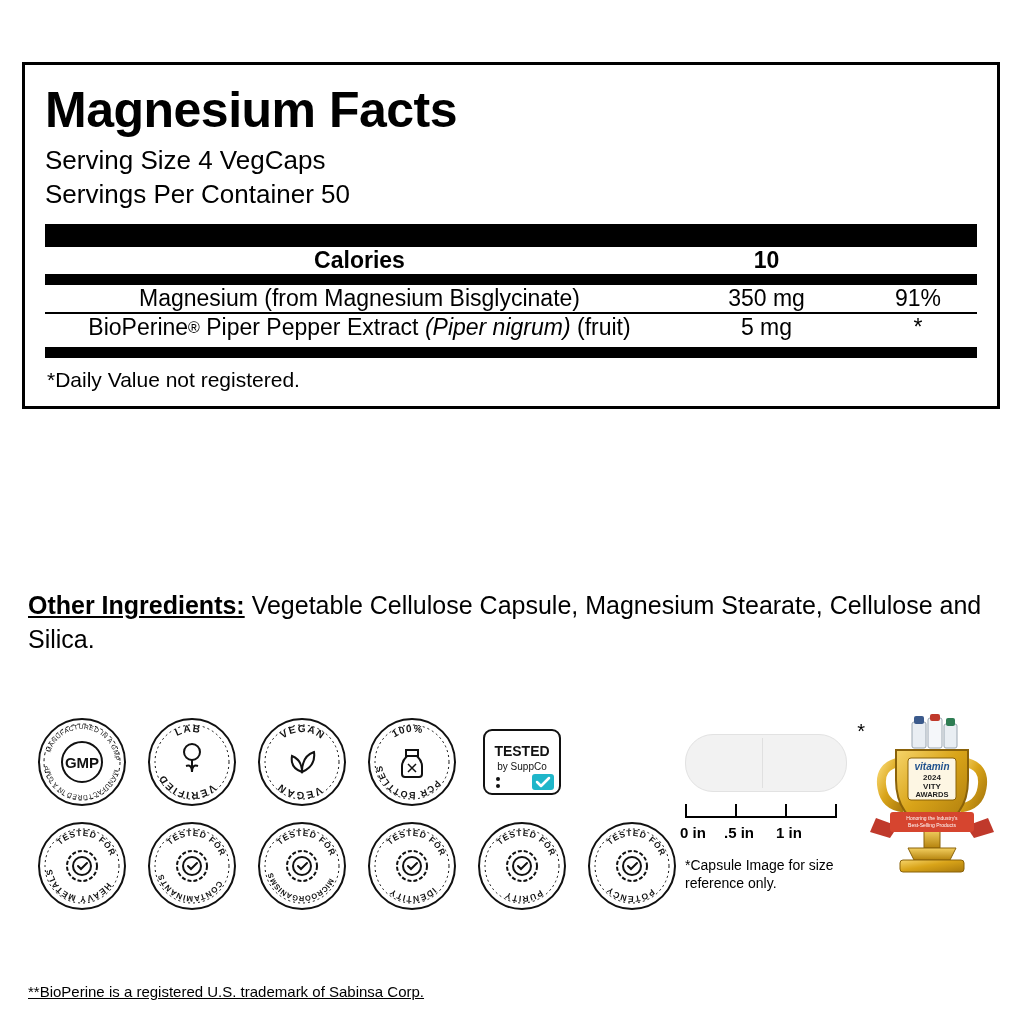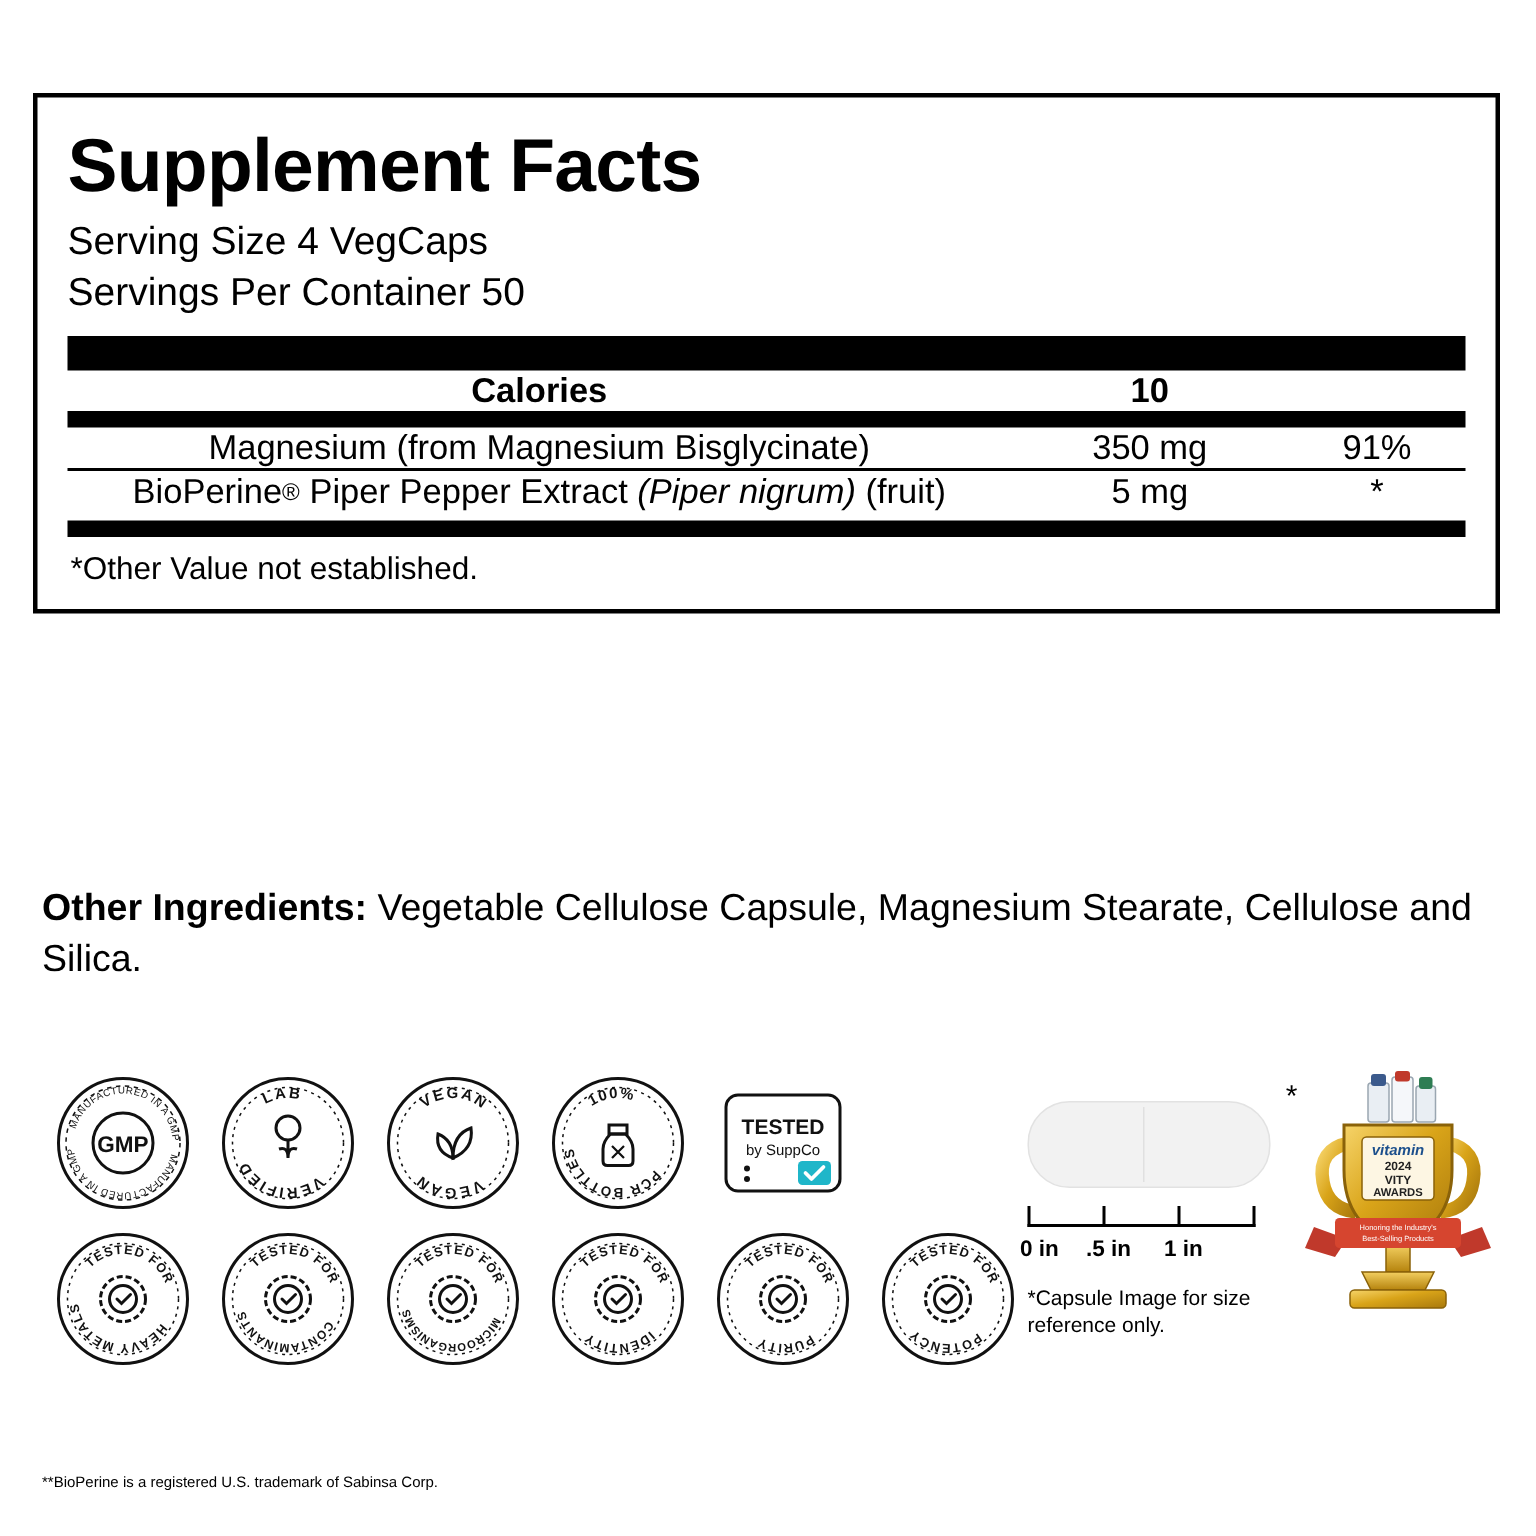--- a/index.html
+++ b/index.html
@@ -92,21 +92,21 @@
 
   
   .other-ing {
     position: absolute;
     left: 28px;
     top: 588px;
     width: 978px;
     font-size: 25px;
     line-height: 1.36;
   }
-  .other-ing b { font-weight: bold; }
+  .other-ing b { font-weight: bold; text-decoration: underline; }
 
   
   .badges {
     position: absolute;
     left: 36px;
     top: 716px;
     width: 610px;
   }
   .badge-row {
     display: flex;
@@ -197,28 +197,29 @@
     top: 714px;
     width: 140px;
     height: 200px;
   }
 
   
   .tm {
     position: absolute;
     left: 28px;
     top: 983px;
-    font-size: 10px;
+    font-size: 15px;
+    text-decoration: underline;
   }
 </style>
 </head>
 <body>
 
 <div class="panel">
-  <div class="sf-title">Supplement Facts</div>
+  <div class="sf-title">Magnesium Facts</div>
   <div class="serving-line">Serving Size 4 VegCaps</div>
   <div class="serving-line">Servings Per Container 50</div>
 
   <div class="bar-thick"></div>
 
 
   <div class="rule"></div>
 
   <table class="facts">
     <tbody>
@@ -247,21 +248,21 @@
         <tr class="row">
       <td class="col-name"><span>BioPerine</span><span class="reg">®</span><span> Piper Pepper Extract </span><span class="italic">(Piper nigrum)</span><span> (fruit)</span></td>
       <td class="col-amt">5 mg</td>
       <td class="col-dv">*</td>
     </tr>
   </tbody>
     </table>
 
   <div class="bar-med" style="margin-top:6px"></div>
 
-  <div class="footnote">*Other Value not established.</div>
+  <div class="footnote">*Daily Value not registered.</div>
 </div>
 
 <div class="other-ing">
   <b>Other Ingredients:</b><span> Vegetable Cellulose Capsule, Magnesium Stearate, Cellulose and Silica.</span>
 </div>
 
 <div class="badges">
   <div class="badge-row">
 
     <div class="badge">

